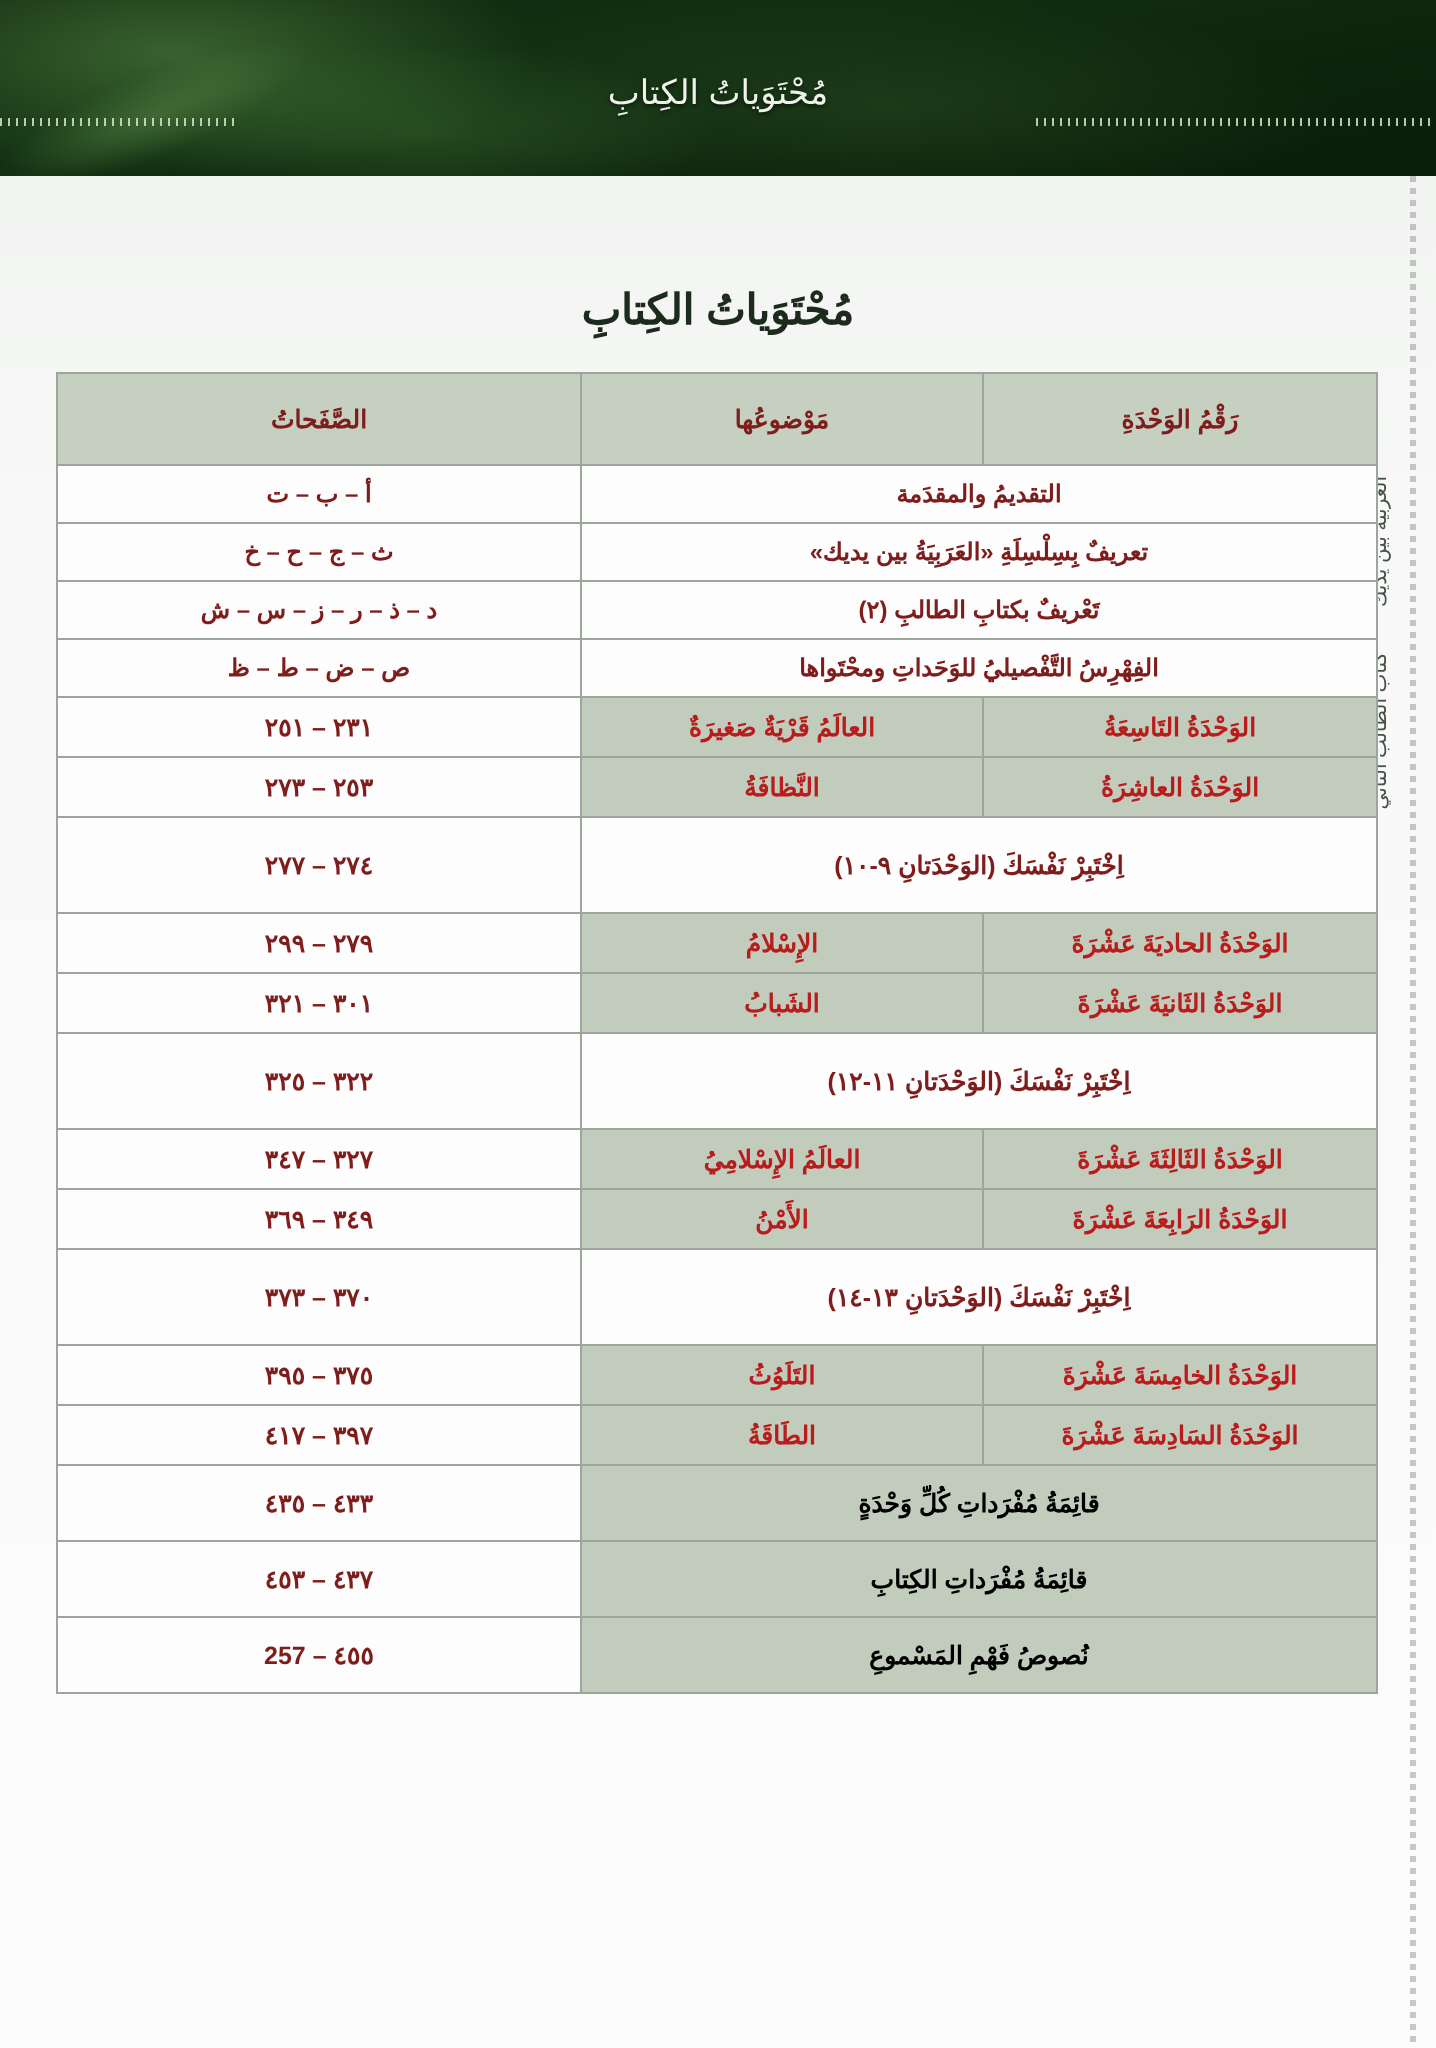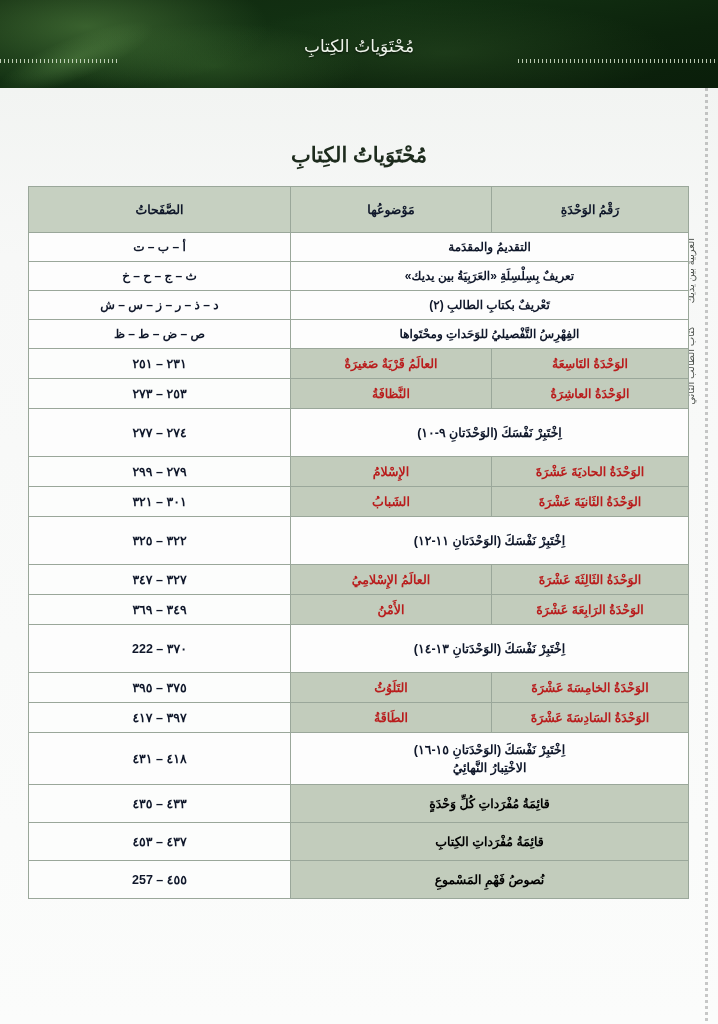--- a/index.html
+++ b/index.html
@@ -138,21 +138,21 @@
     width:660px;
     border-collapse:collapse;
     table-layout:fixed;
     direction:rtl;
     background:#fdfdfd;
   }
   table.toc td, table.toc th{
     border:1px solid #9aa79a;
     text-align:center;
     vertical-align:middle;
-    color:#0f172a;
+    color:#7f1d1d;
     font-size:12.5px;
     padding:0 4px;
   }
   col.c-unit  { width:197px; }
   col.c-topic { width:201px; }
   col.c-pages { width:262px; }
 
   thead th{
     background:#c6d0c1;
     height:46px;
@@ -274,36 +274,32 @@
             <td class="topic">العالَمُ الإِسْلامِيُ</td>
             <td class="pages">٣٢٧ – ٣٤٧</td>
           </tr>
           <tr class="row-unit">
             <td class="unit">الوَحْدَةُ الرَابِعَةَ عَشْرَةَ</td>
             <td class="topic">الأَمْنُ</td>
             <td class="pages">٣٤٩ – ٣٦٩</td>
           </tr>
           <tr class="row-test">
             <td class="span" colspan="2">اِخْتَبِرْ نَفْسَكَ (الوَحْدَتانِ ١٣-١٤)</td>
-            <td class="pages">٣٧٠ – 222</td>
+            <td class="pages">٣٧٠ – ٣٧٣</td>
           </tr>
           <tr class="row-unit">
             <td class="unit">الوَحْدَةُ الخامِسَةَ عَشْرَةَ</td>
             <td class="topic">التَلَوُثُ</td>
             <td class="pages">٣٧٥ – ٣٩٥</td>
           </tr>
           <tr class="row-unit">
             <td class="unit">الوَحْدَةُ السَادِسَةَ عَشْرَةَ</td>
             <td class="topic">الطَاقَةُ</td>
             <td class="pages">٣٩٧ – ٤١٧</td>
           </tr>
-          <tr class="row-test tall">
-            <td class="span" colspan="2"><span>اِخْتَبِرْ نَفْسَكَ  (الوَحْدَتانِ ١٥-١٦)</span><span class="sub-line">الاخْتِبارُ النَّهائِيُ</span></td>
-            <td class="pages">٤١٨ – ٤٣١</td>
-          </tr>
           <tr class="row-back">
             <td class="span" colspan="2">قائِمَةُ مُفْرَداتِ كُلِّ وَحْدَةٍ</td>
             <td class="pages">٤٣٣ – ٤٣٥</td>
           </tr>
           <tr class="row-back">
             <td class="span" colspan="2">قائِمَةُ مُفْرَداتِ الكِتابِ</td>
             <td class="pages">٤٣٧ – ٤٥٣</td>
           </tr>
           <tr class="row-back">
             <td class="span" colspan="2">نُصوصُ فَهْمِ المَسْموعِ</td>

